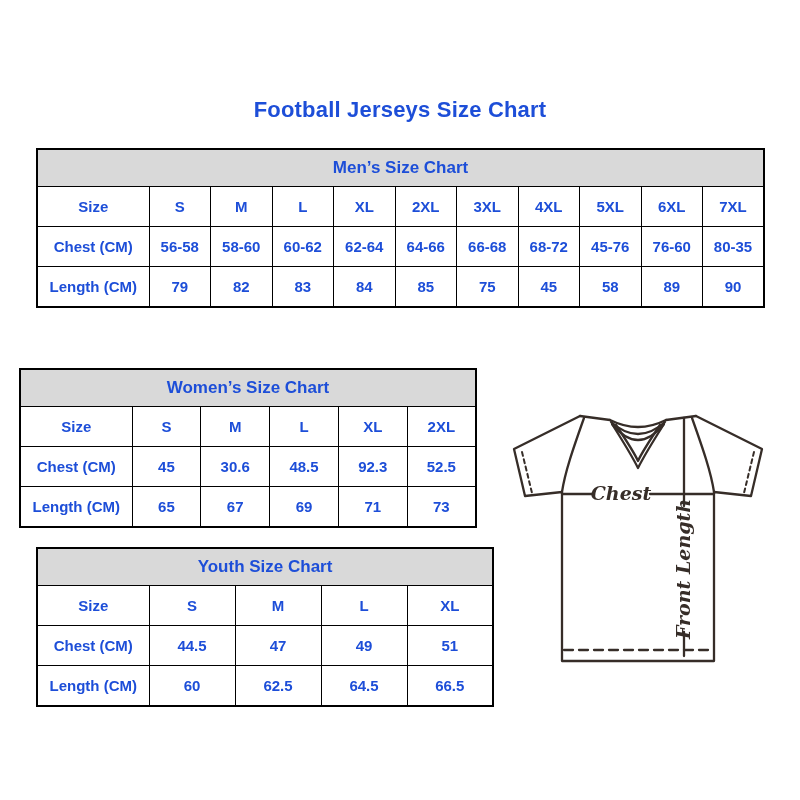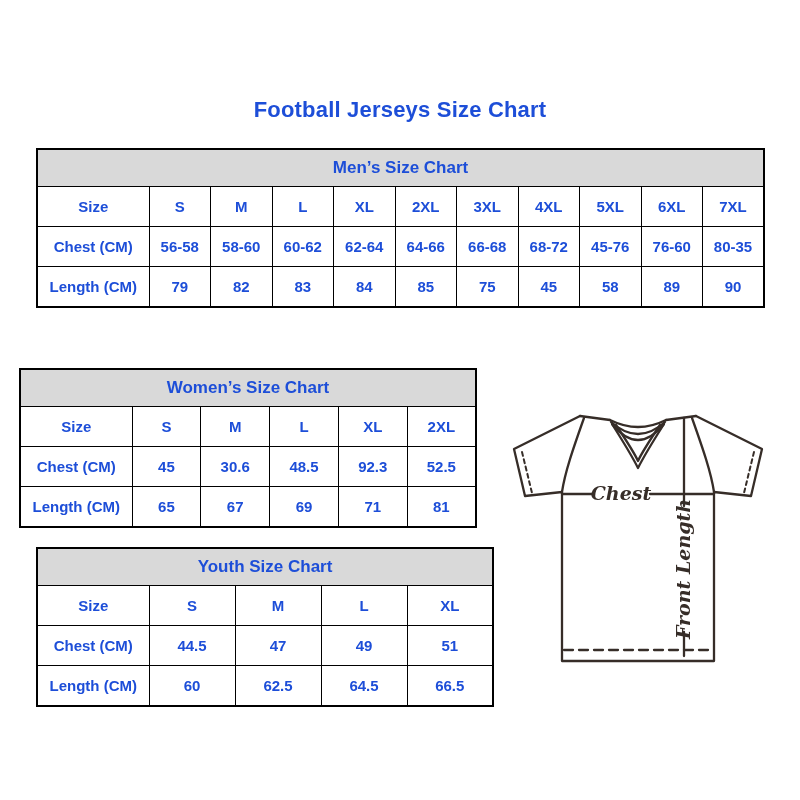--- a/index.html
+++ b/index.html
@@ -130,21 +130,21 @@
           <td>48.5</td>
           <td>92.3</td>
           <td>52.5</td>
         </tr>
         <tr>
           <td>Length (CM)</td>
           <td>65</td>
           <td>67</td>
           <td>69</td>
           <td>71</td>
-          <td>81</td>
+          <td>73</td>
         </tr>
       </tbody>
     </table>
 
   <table class="size-table" id="youth-table">
       <colgroup>
         <col class="labelcol">
         <col>
         <col>
         <col>

